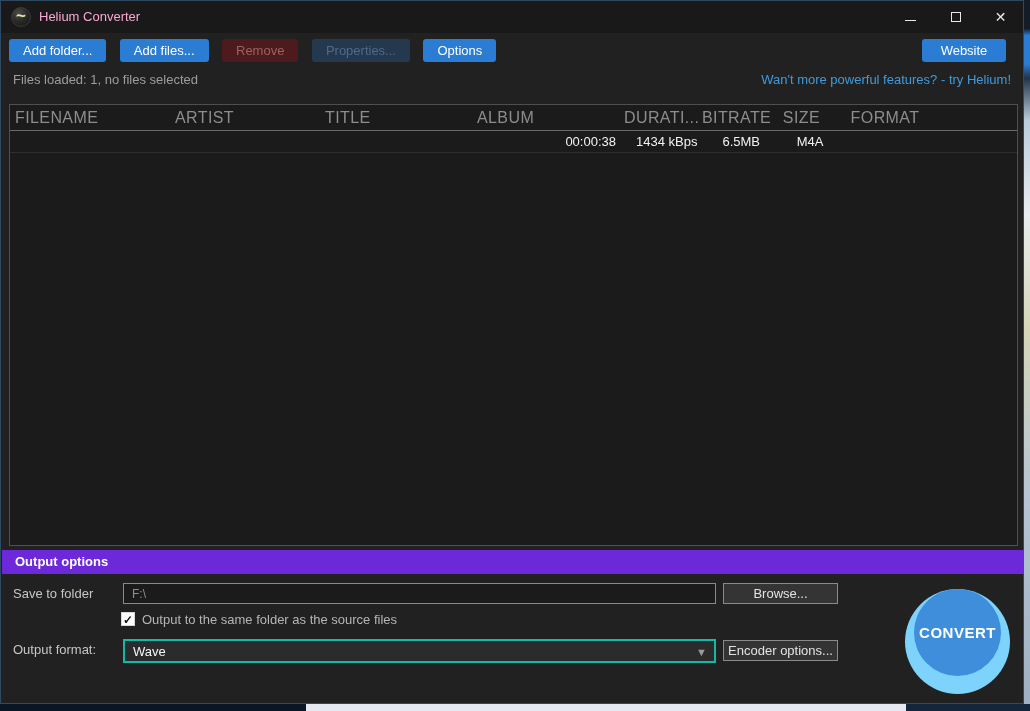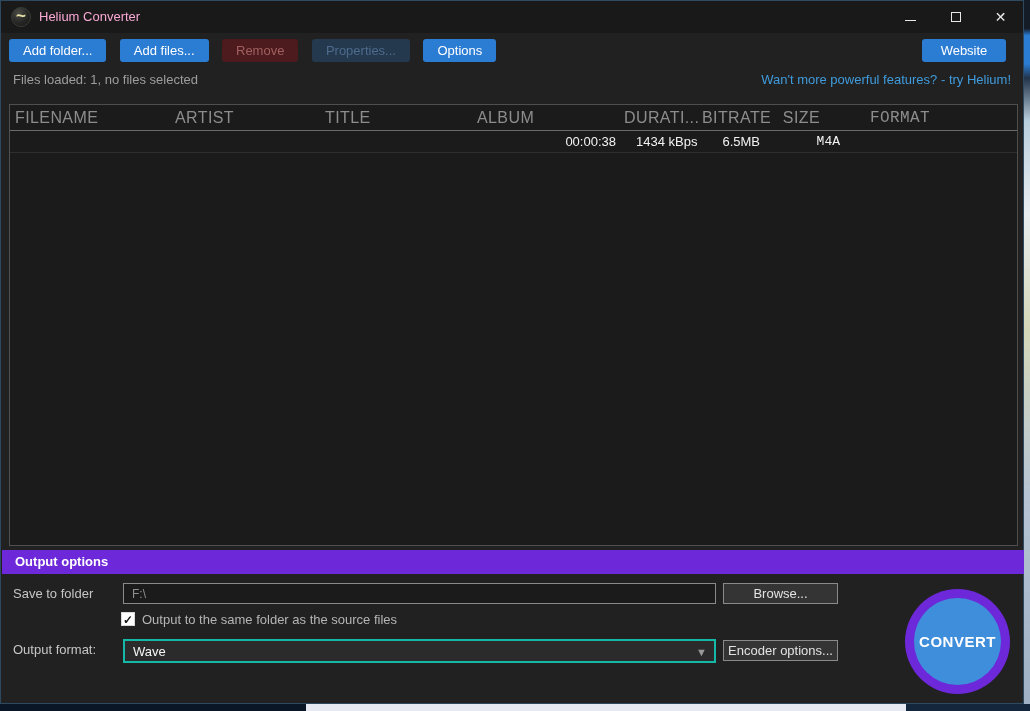--- a/index.html
+++ b/index.html
@@ -46,21 +46,21 @@
   
   .filetable { position:absolute; top:103px; left:8px; width:1009px; height:442px;
     background:#1b1b1b; border:1px solid #4f4f4f; }
   .t-grid { display:grid; grid-template-columns:160px 150px 152px 152px 66px 90px 60px 90px 1fr; }
   .t-head { height:26px; line-height:26px; border-bottom:1px solid #6a6a6a; color:#8d8d8d; font-size:16px; letter-spacing:.4px; }
   .t-row  { height:22px; line-height:22px; color:#f2f2f2; font-size:13px; border-bottom:1px solid #2e2e2e; }
   .c-pad   { padding-left:5px; white-space:nowrap; overflow:hidden; }
   .c-right { text-align:right; padding-right:8px; white-space:nowrap; }
   .c-bit   { padding-left:12px; white-space:nowrap; }
   .c-size  { text-align:right; padding-right:20px; white-space:nowrap; }
-  .c-ctr   { text-align:right; white-space:nowrap;font-family:Liberation Mono, monospace; }
+  .c-ctr   { text-align:center; white-space:nowrap; }
 
   
   .outputbar { position:absolute; top:549px; left:1px; width:1022px; height:24px;
     background:#6d28d9; color:#ffffff; font-weight:bold; font-size:13px; line-height:24px; padding-left:13px; }
 
   .row-label { position:absolute; left:12px; font-size:13px; color:#c6c6c6; }
 
   .save-input { position:absolute; left:122px; top:582px; width:593px; height:21px;
     background:#1b1b1b; border:1px solid #8a8a8a; color:#8f8f8f; font-size:12px;
     padding:0 8px; font-family:"Liberation Sans", sans-serif; }
@@ -73,21 +73,21 @@
     color:#111111; font-size:12px; line-height:14px; text-align:center; font-weight:bold; }
   .check-label { margin-left:7px; font-size:13px; color:#b5b5b5; }
 
   .dropdown { position:absolute; left:122px; top:638px; width:593px; height:24px;
     background:#2b2b2b; border:2px solid #14b8a6; color:#f5f5f5; font-size:13px;
     line-height:22px; padding-left:8px; }
   .dd-caret { position:absolute; right:7px; top:0; color:#9a9a9a; font-size:11px; line-height:22px; }
 
   
   .convert-outer { position:absolute; left:904px; top:588px; width:105px; height:105px;
-    border-radius:50%; background:#6d28d9; display:flex; align-items:center; justify-content:center; }
+    border-radius:50%; background:#7dd3fc; display:flex; justify-content:center; }
   .convert-inner { width:87px; height:87px; border-radius:50%; background:#3f8edb;
     display:flex; align-items:center; justify-content:center; }
   .convert-text { color:#ffffff; font-weight:bold; font-size:15px; letter-spacing:.5px; }
 </style>
 </head>
 <body>
 
 <div class="bg-right"></div>
 <div class="bg-bottom-a"></div>
 <div class="bg-bottom-b"></div>

